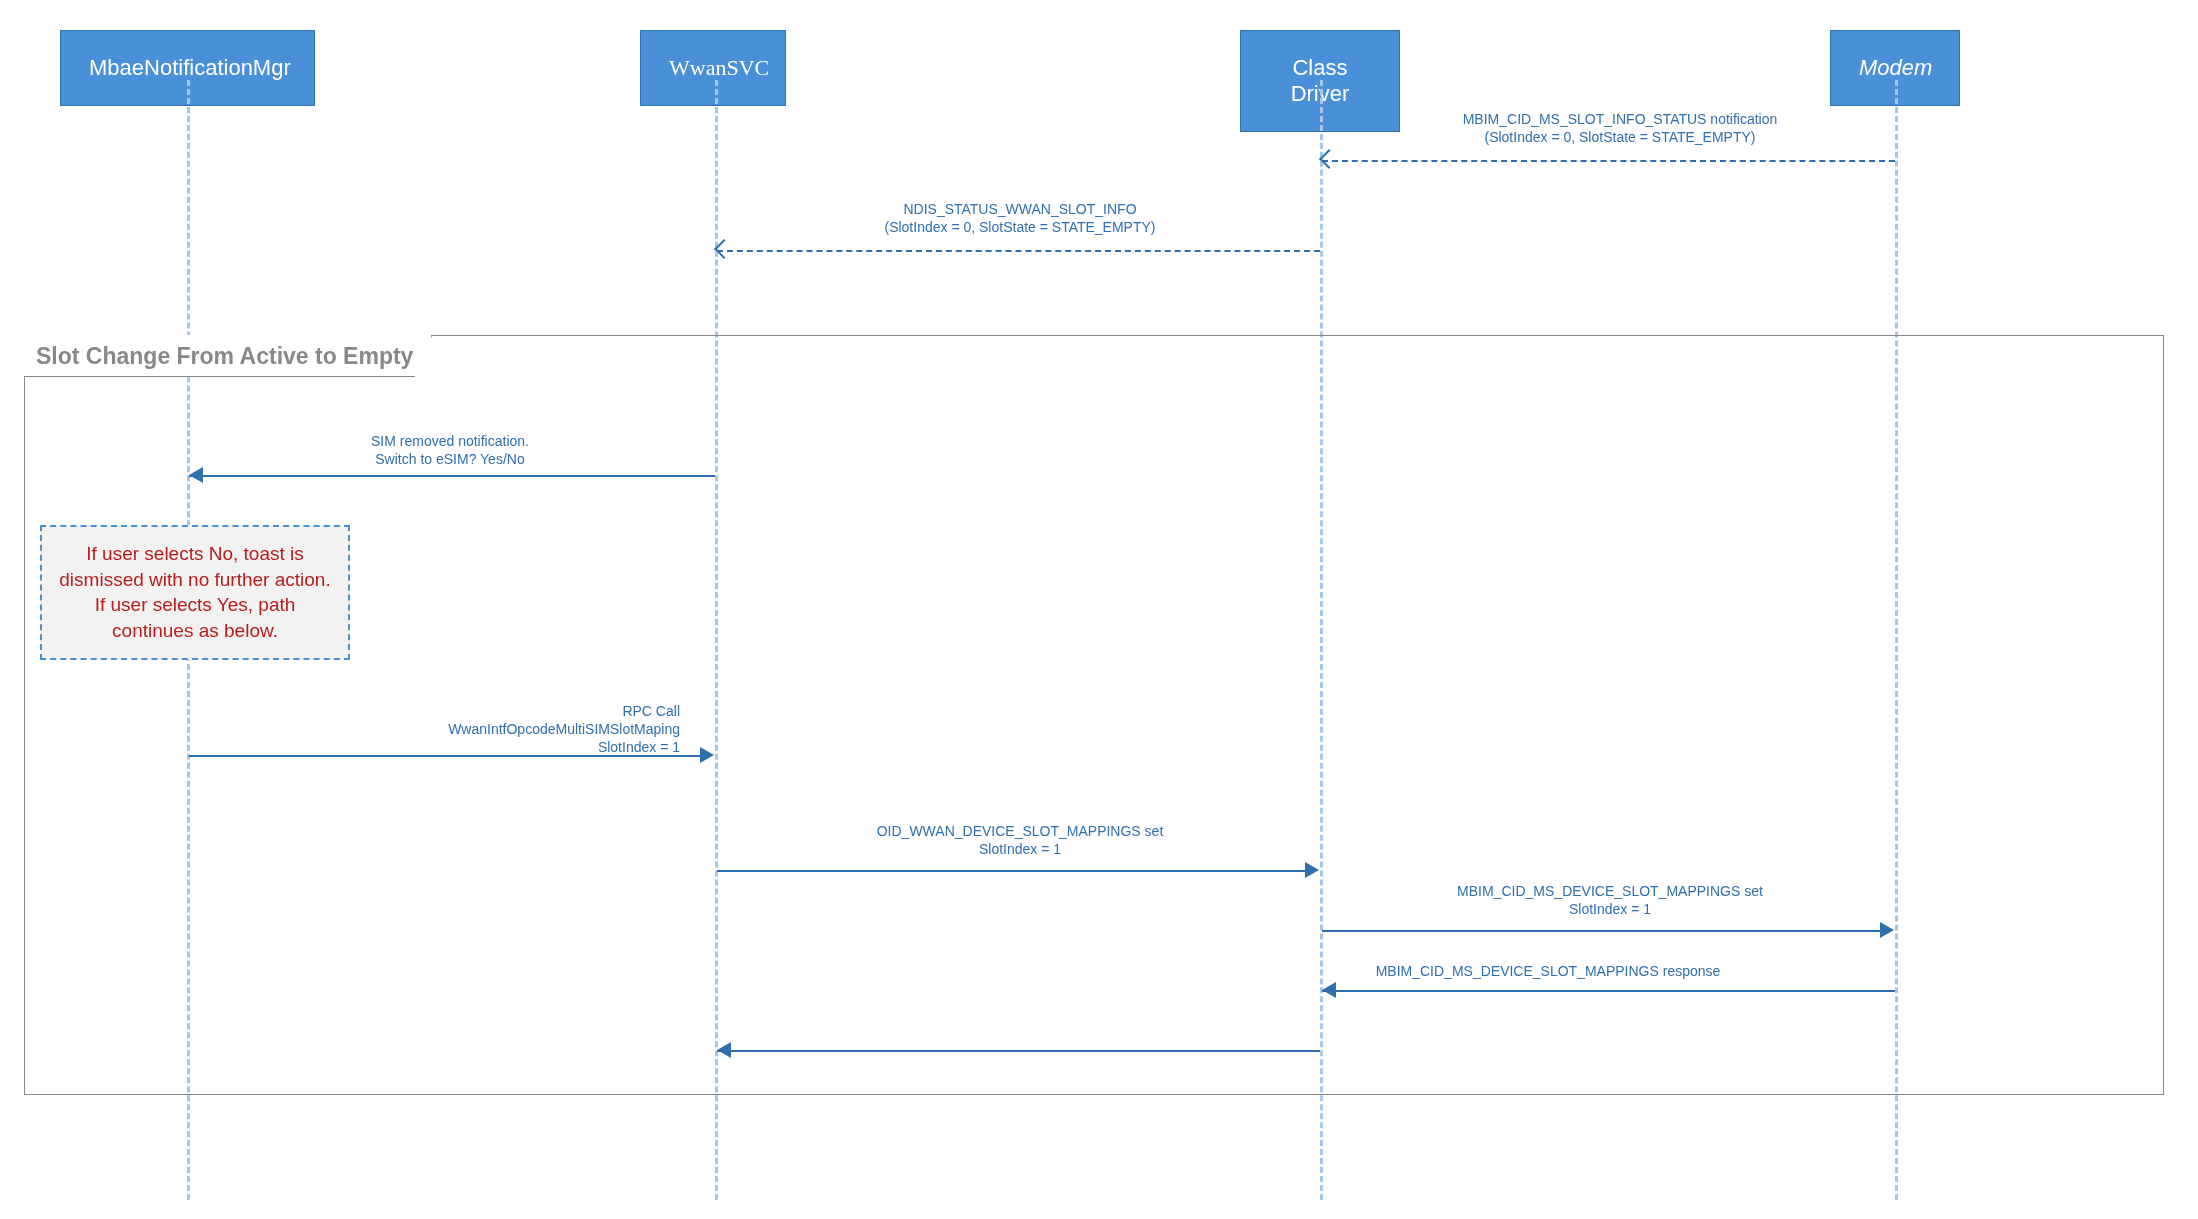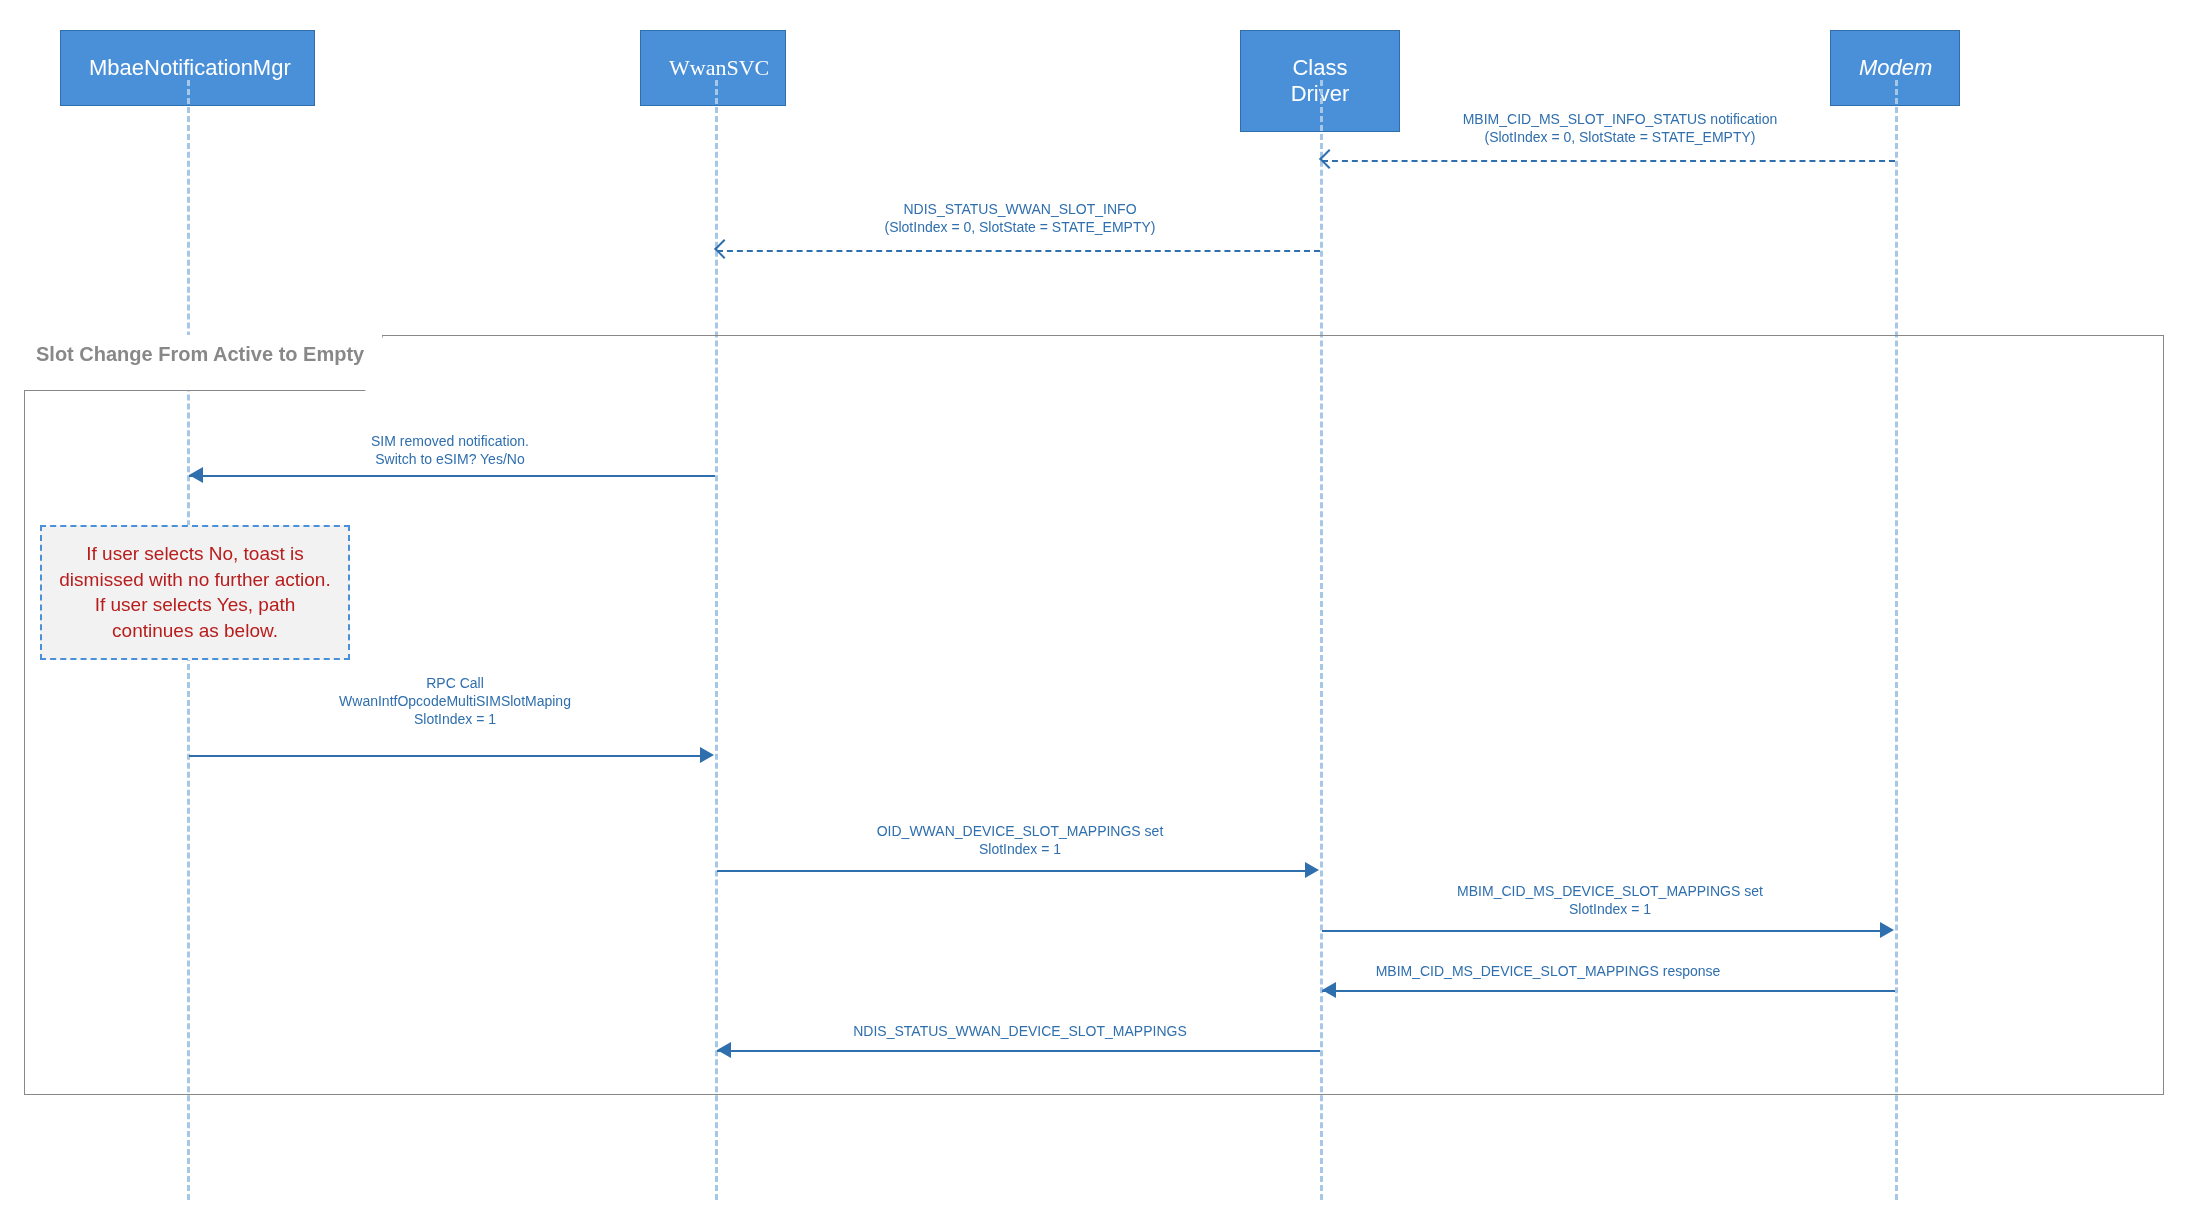--- a/index.html
+++ b/index.html
@@ -29,22 +29,22 @@
     border: 1px solid #888;
   }
   .frame-label {
     position: absolute;
     top: -1px; left: -1px;
     border: 1px solid #888;
     border-top: none; border-left: none;
     background: #fff;
     color: #888;
     font-weight: 600;
-    font-size: 20px;
-    padding: 8px 18px 24px 12px;
+    font-size: 23px;
+    padding: 8px 18px 6px 12px;
     clip-path: polygon(0 0, 100% 0, calc(100% - 18px) 100%, 0 100%);
   }
 
   .note {
     position: absolute;
     border: 2px dashed #4a90d9;
     background: #f2f2f2;
     color: #b91c1c;
     font-size: 19px;
     text-align: center;
@@ -123,21 +123,21 @@
   <div class="head head-solid-left" style="left:189px; top:467px;"></div>
   <div class="msg-label" style="left:220px; top:432px; width:460px;">
     <span>SIM removed notification.</span><br>
     <span>Switch to eSIM? Yes/No</span>
   </div>
 
   <div class="note" style="left:40px; top:525px; width:310px;">If user selects No, toast is dismissed with no further action. If user selects Yes, path continues as below.</div>
 
   <div class="arrow-line arrow-solid" style="left:189px; top:755px; width:512px;"></div>
   <div class="head head-solid-right" style="left:700px; top:747px;"></div>
-  <div class="msg-label" style="left:230px; top:674px; width:450px;">
+  <div class="msg-label" style="left:230px; top:702px; width:450px;text-align:right;">
     <span>RPC Call</span><br>
     <span>WwanIntfOpcodeMultiSIMSlotMaping</span><br>
     <span>SlotIndex = 1</span>
   </div>
 
   <div class="arrow-line arrow-solid" style="left:717px; top:870px; width:589px;"></div>
   <div class="head head-solid-right" style="left:1305px; top:862px;"></div>
   <div class="msg-label" style="left:740px; top:822px; width:560px;">
     <span>OID_WWAN_DEVICE_SLOT_MAPPINGS set</span><br>
     <span>SlotIndex = 1</span>
@@ -151,17 +151,14 @@
   </div>
 
   <div class="arrow-line arrow-solid" style="left:1322px; top:990px; width:573px;"></div>
   <div class="head head-solid-left" style="left:1322px; top:982px;"></div>
   <div class="msg-label" style="left:1288px; top:962px; width:520px;">
     <span>MBIM_CID_MS_DEVICE_SLOT_MAPPINGS response</span>
   </div>
 
   <div class="arrow-line arrow-solid" style="left:717px; top:1050px; width:603px;"></div>
   <div class="head head-solid-left" style="left:717px; top:1042px;"></div>
-  <div class="msg-label" style="left:760px; top:1022px; width:520px;">
-    <span>NDIS_STATUS_WWAN_DEVICE_SLOT_MAPPINGS</span>
-  </div>
 
 </div>
 
 </body></html>

